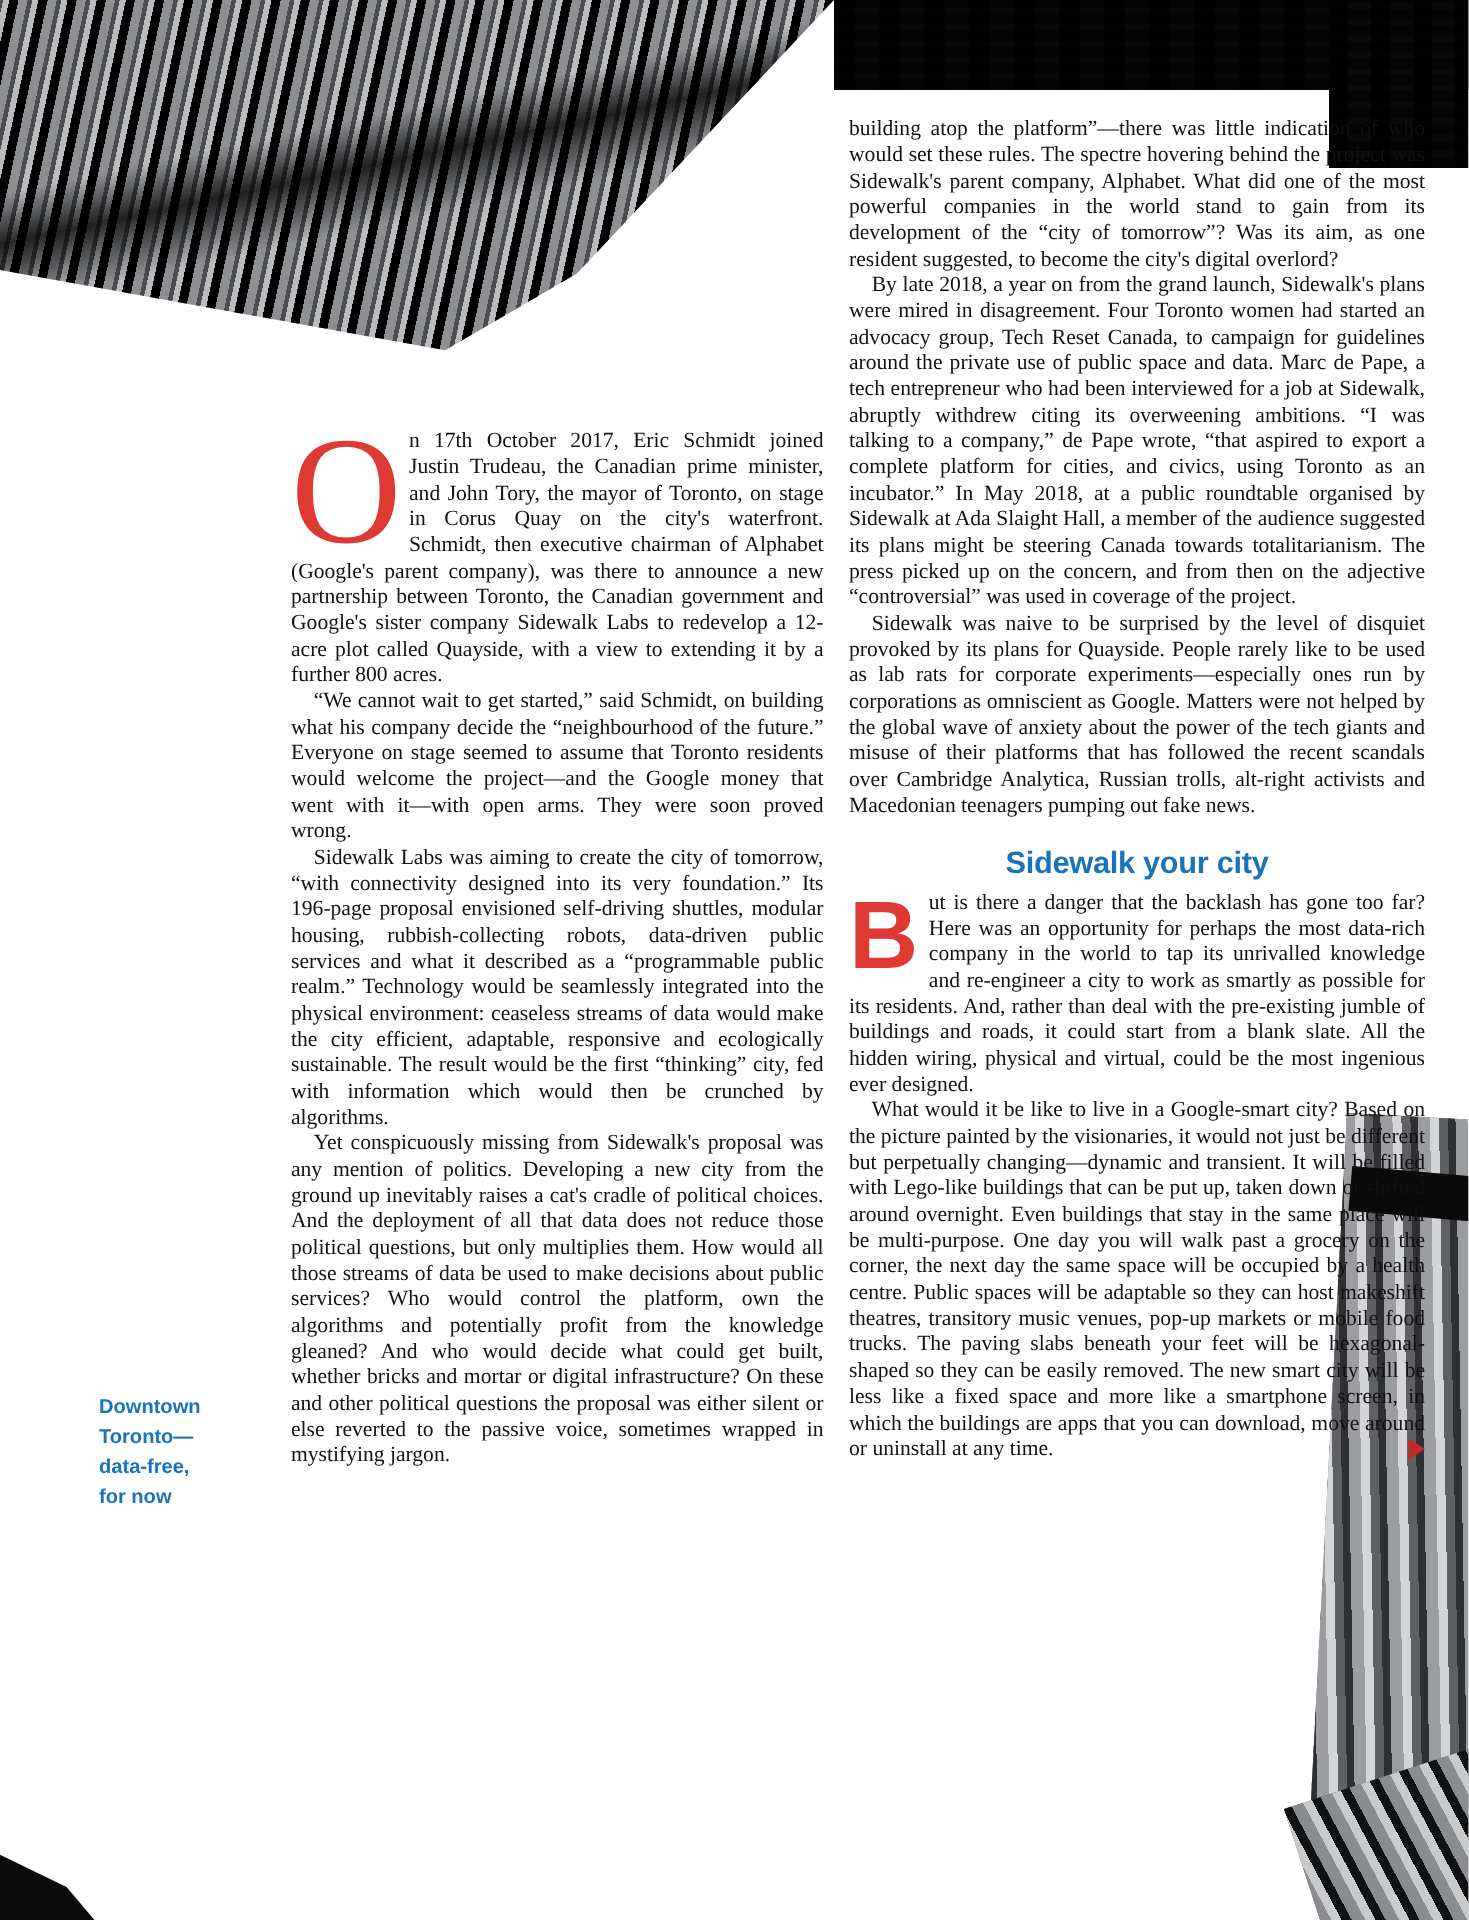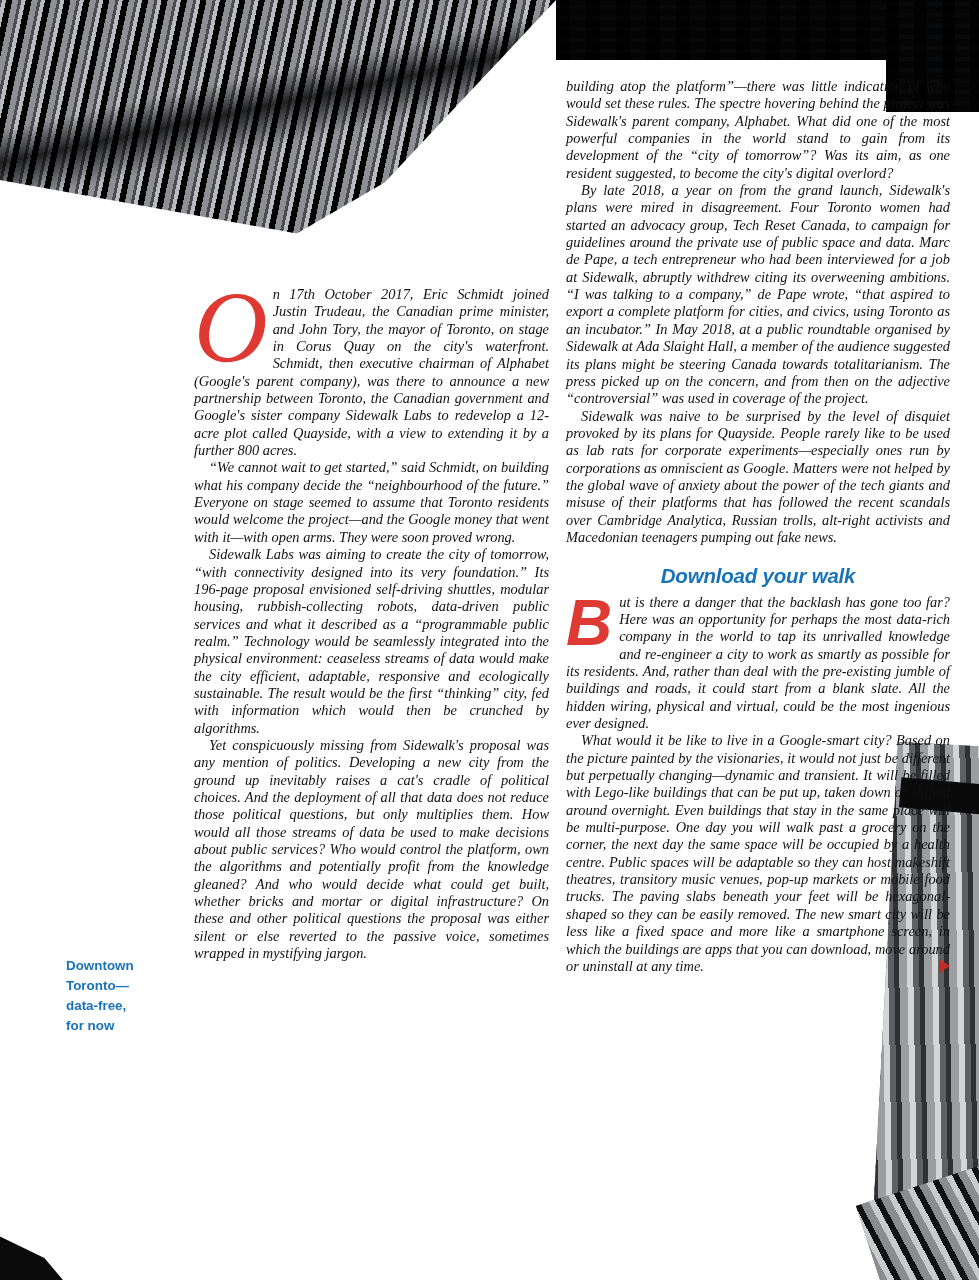--- a/index.html
+++ b/index.html
@@ -168,21 +168,20 @@
   
   .col {
     position: absolute;
     font-family: "Liberation Serif", serif;
     font-size: 14.4px;
     line-height: 17.35px;
     color: #111;
     text-align: justify;
     text-justify: inter-word;
     hyphens: manual;
-    font-style: italic;
   }
   .col-left {
     left: 194px;
     top: 286px;
     width: 355px;
   }
   .col-right {
     left: 566px;
     top: 78px;
     width: 384px;
@@ -240,21 +239,21 @@
     height: 0;
     border-left: 11px solid #C42B25;
     border-top: 7px solid transparent;
     border-bottom: 7px solid transparent;
   }
 
   
   .caption {
     position: absolute;
     left: 66px;
-    top: 956px;
+    top: 928px;
     width: 120px;
     font-family: "Liberation Sans", sans-serif;
     font-weight: 700;
     font-size: 13.4px;
     line-height: 20px;
     color: #1973B8;
   }
 </style>
 </head>
 <body>
@@ -281,21 +280,21 @@
     <p>“We cannot wait to get started,” said Schmidt, on building what his company decide the “neighbourhood of the future.” Everyone on stage seemed to assume that Toronto residents would welcome the project—and the Google money that went with it—with open arms. They were soon proved wrong.</p>
     <p>Sidewalk Labs was aiming to create the city of tomorrow, “with connectivity designed into its very foundation.” Its 196-page proposal envisioned self-driving shuttles, modular housing, rubbish-collecting robots, data-driven public services and what it described as a “programmable public realm.” Technology would be seamlessly integrated into the physical environment: ceaseless streams of data would make the city efficient, adaptable, responsive and ecologically sustainable. The result would be the first “thinking” city, fed with information which would then be crunched by algorithms.</p>
     <p>Yet conspicuously missing from Sidewalk's proposal was any mention of politics. Developing a new city from the ground up inevitably raises a cat's cradle of political choices. And the deployment of all that data does not reduce those political questions, but only multiplies them. How would all those streams of data be used to make decisions about public services? Who would control the platform, own the algorithms and potentially profit from the knowledge gleaned? And who would decide what could get built, whether bricks and mortar or digital infrastructure? On these and other political questions the proposal was either silent or else reverted to the passive voice, sometimes wrapped in mystifying jargon.</p>
   </div>
 
   <div class="col col-right">
     <p class="no-indent">building atop the platform”—there was little indication of who would set these rules. The spectre hovering behind the project was Sidewalk's parent company, Alphabet. What did one of the most powerful companies in the world stand to gain from its development of the “city of tomorrow”? Was its aim, as one resident suggested, to become the city's digital overlord?</p>
     <p>By late 2018, a year on from the grand launch, Sidewalk's plans were mired in disagreement. Four Toronto women had started an advocacy group, Tech Reset Canada, to campaign for guidelines around the private use of public space and data. Marc de Pape, a tech entrepreneur who had been interviewed for a job at Sidewalk, abruptly withdrew citing its overweening ambitions. “I was talking to a company,” de Pape wrote, “that aspired to export a complete platform for cities, and civics, using Toronto as an incubator.” In May 2018, at a public roundtable organised by Sidewalk at Ada Slaight Hall, a member of the audience suggested its plans might be steering Canada towards totalitarianism. The press picked up on the concern, and from then on the adjective “controversial” was used in coverage of the project.</p>
     <p>Sidewalk was naive to be surprised by the level of disquiet provoked by its plans for Quayside. People rarely like to be used as lab rats for corporate experiments—especially ones run by corporations as omniscient as Google. Matters were not helped by the global wave of anxiety about the power of the tech giants and misuse of their platforms that has followed the recent scandals over Cambridge Analytica, Russian trolls, alt-right activists and Macedonian teenagers pumping out fake news.</p>
 
-    <h2 class="section-heading">Download your walk</h2>
+    <h2 class="section-heading">Sidewalk your city</h2>
 
     <p class="no-indent"><span class="dropcap-b">B</span><span>ut is there a danger that the backlash has gone too far? Here was an opportunity for perhaps the most data-rich company in the world to tap its unrivalled knowledge and re-engineer a city to work as smartly as possible for its residents. And, rather than deal with the pre-existing jumble of buildings and roads, it could start from a blank slate. All the hidden wiring, physical and virtual, could be the most ingenious ever designed.</span></p>
     <p>What would it be like to live in a Google-smart city? Based on the picture painted by the visionaries, it would not just be different but perpetually changing—dynamic and transient. It will be filled with Lego-like buildings that can be put up, taken down or shifted around overnight. Even buildings that stay in the same place will be multi-purpose. One day you will walk past a grocery on the corner, the next day the same space will be occupied by a health centre. Public spaces will be adaptable so they can host makeshift theatres, transitory music venues, pop-up markets or mobile food trucks. The paving slabs beneath your feet will be hexagonal-shaped so they can be easily removed. The new smart city will be less like a fixed space and more like a smartphone screen, in which the buildings are apps that you can download, move around or uninstall at any time.</p>
     <div class="endmark-row">
       <div class="endmark"></div>
     </div>
   </div>
 
 </div>
 

